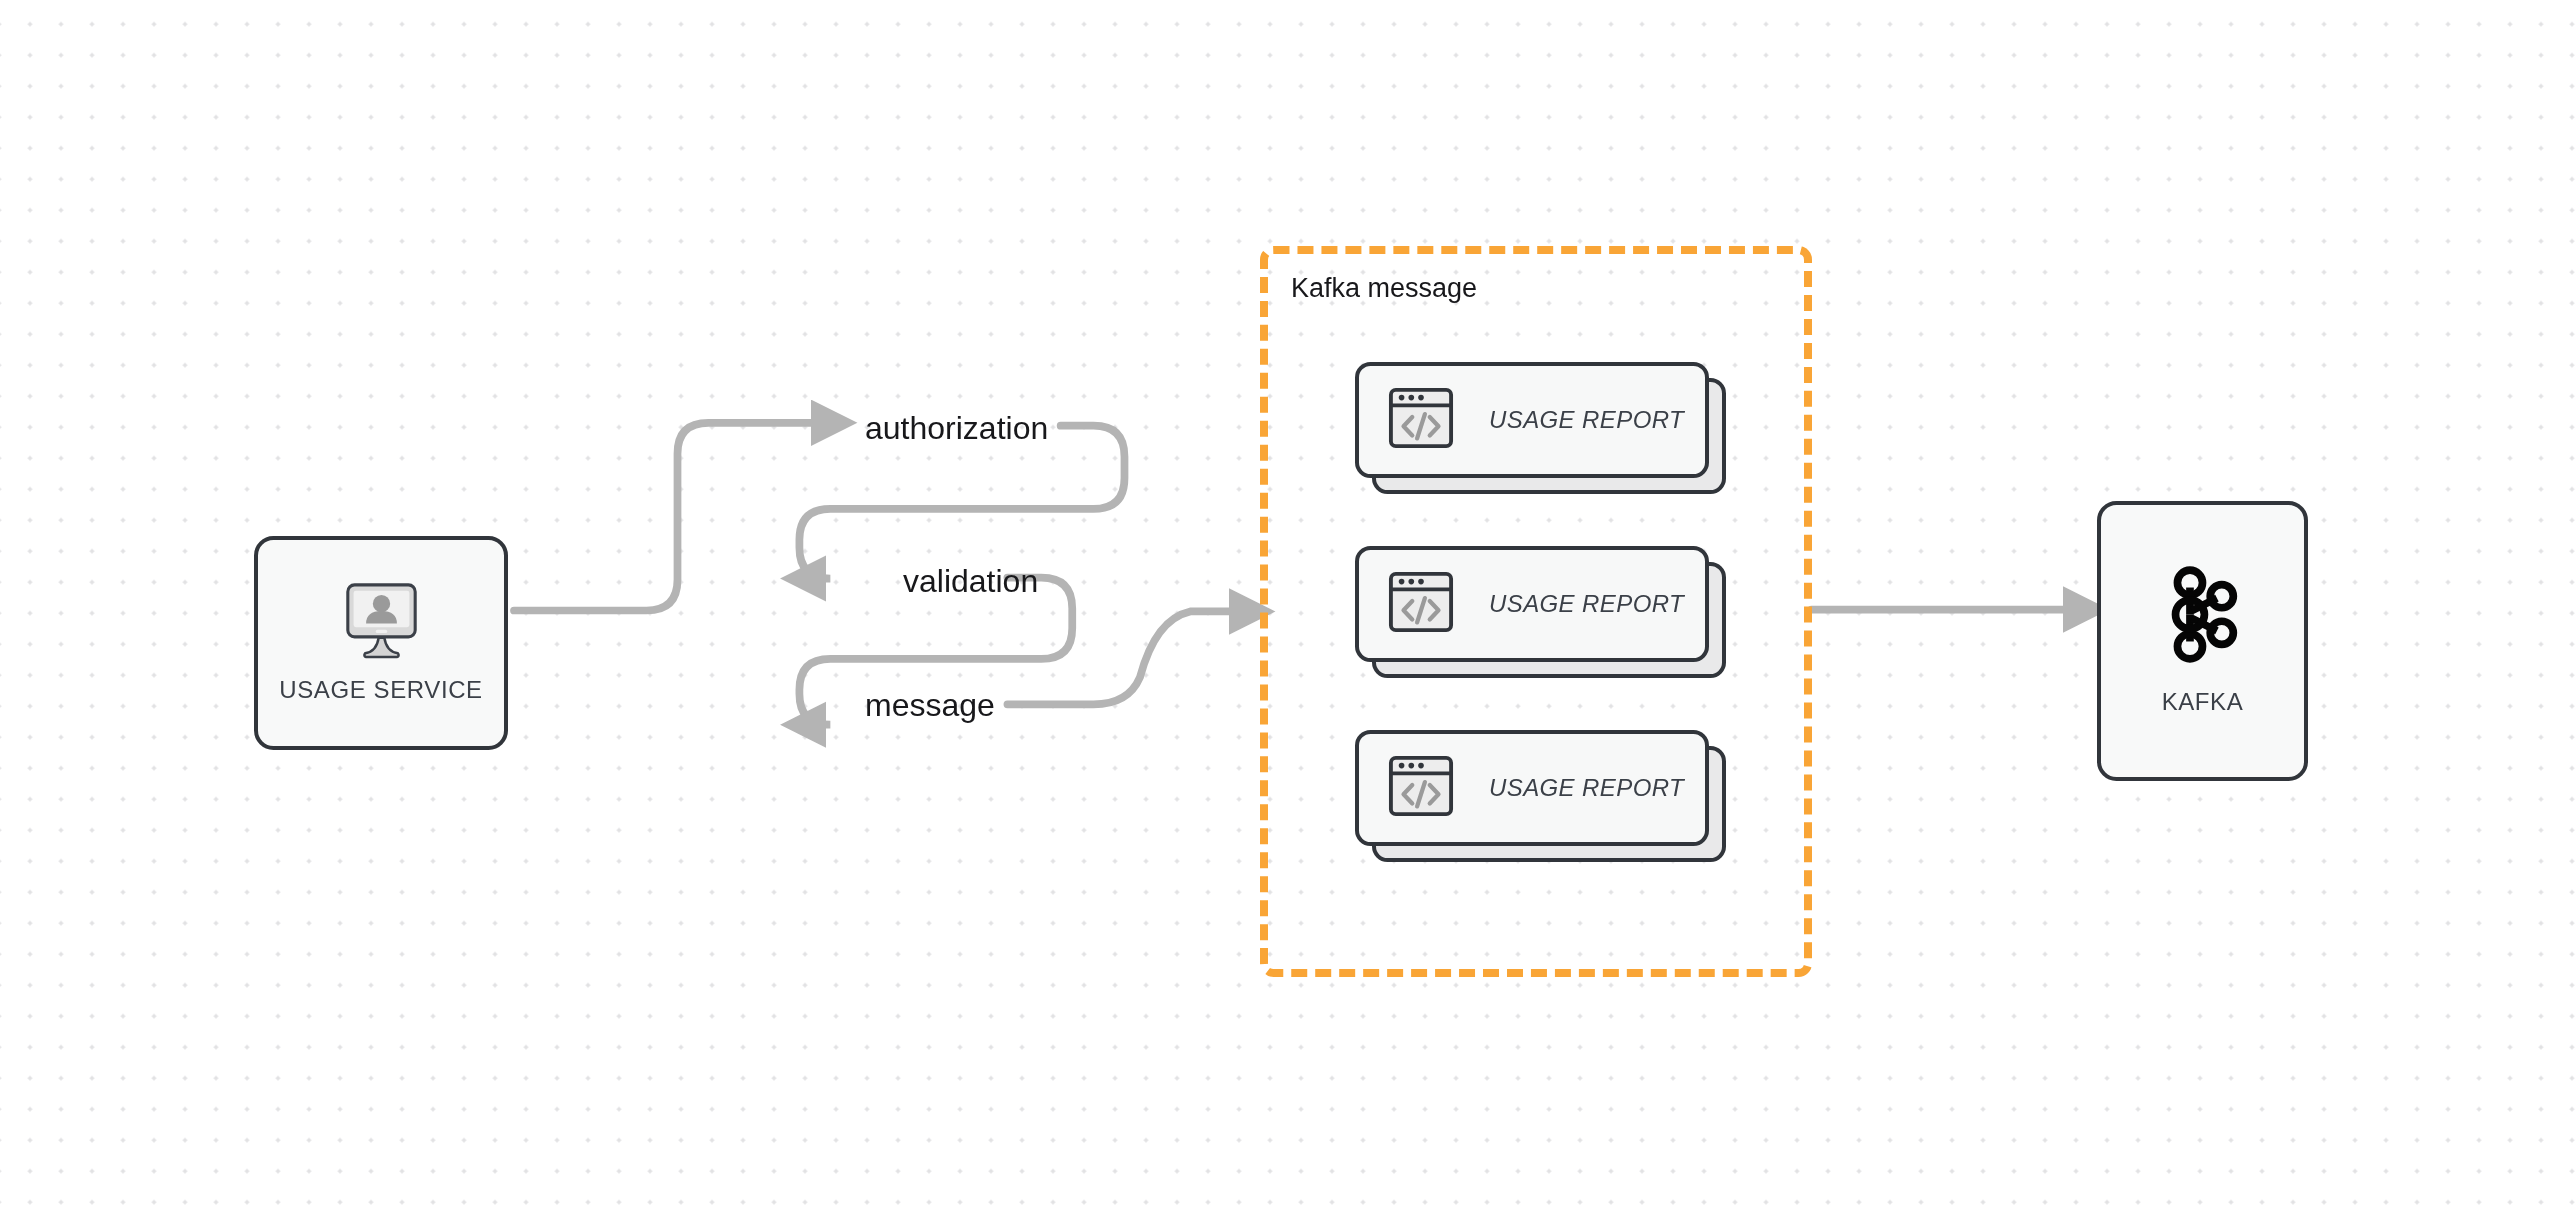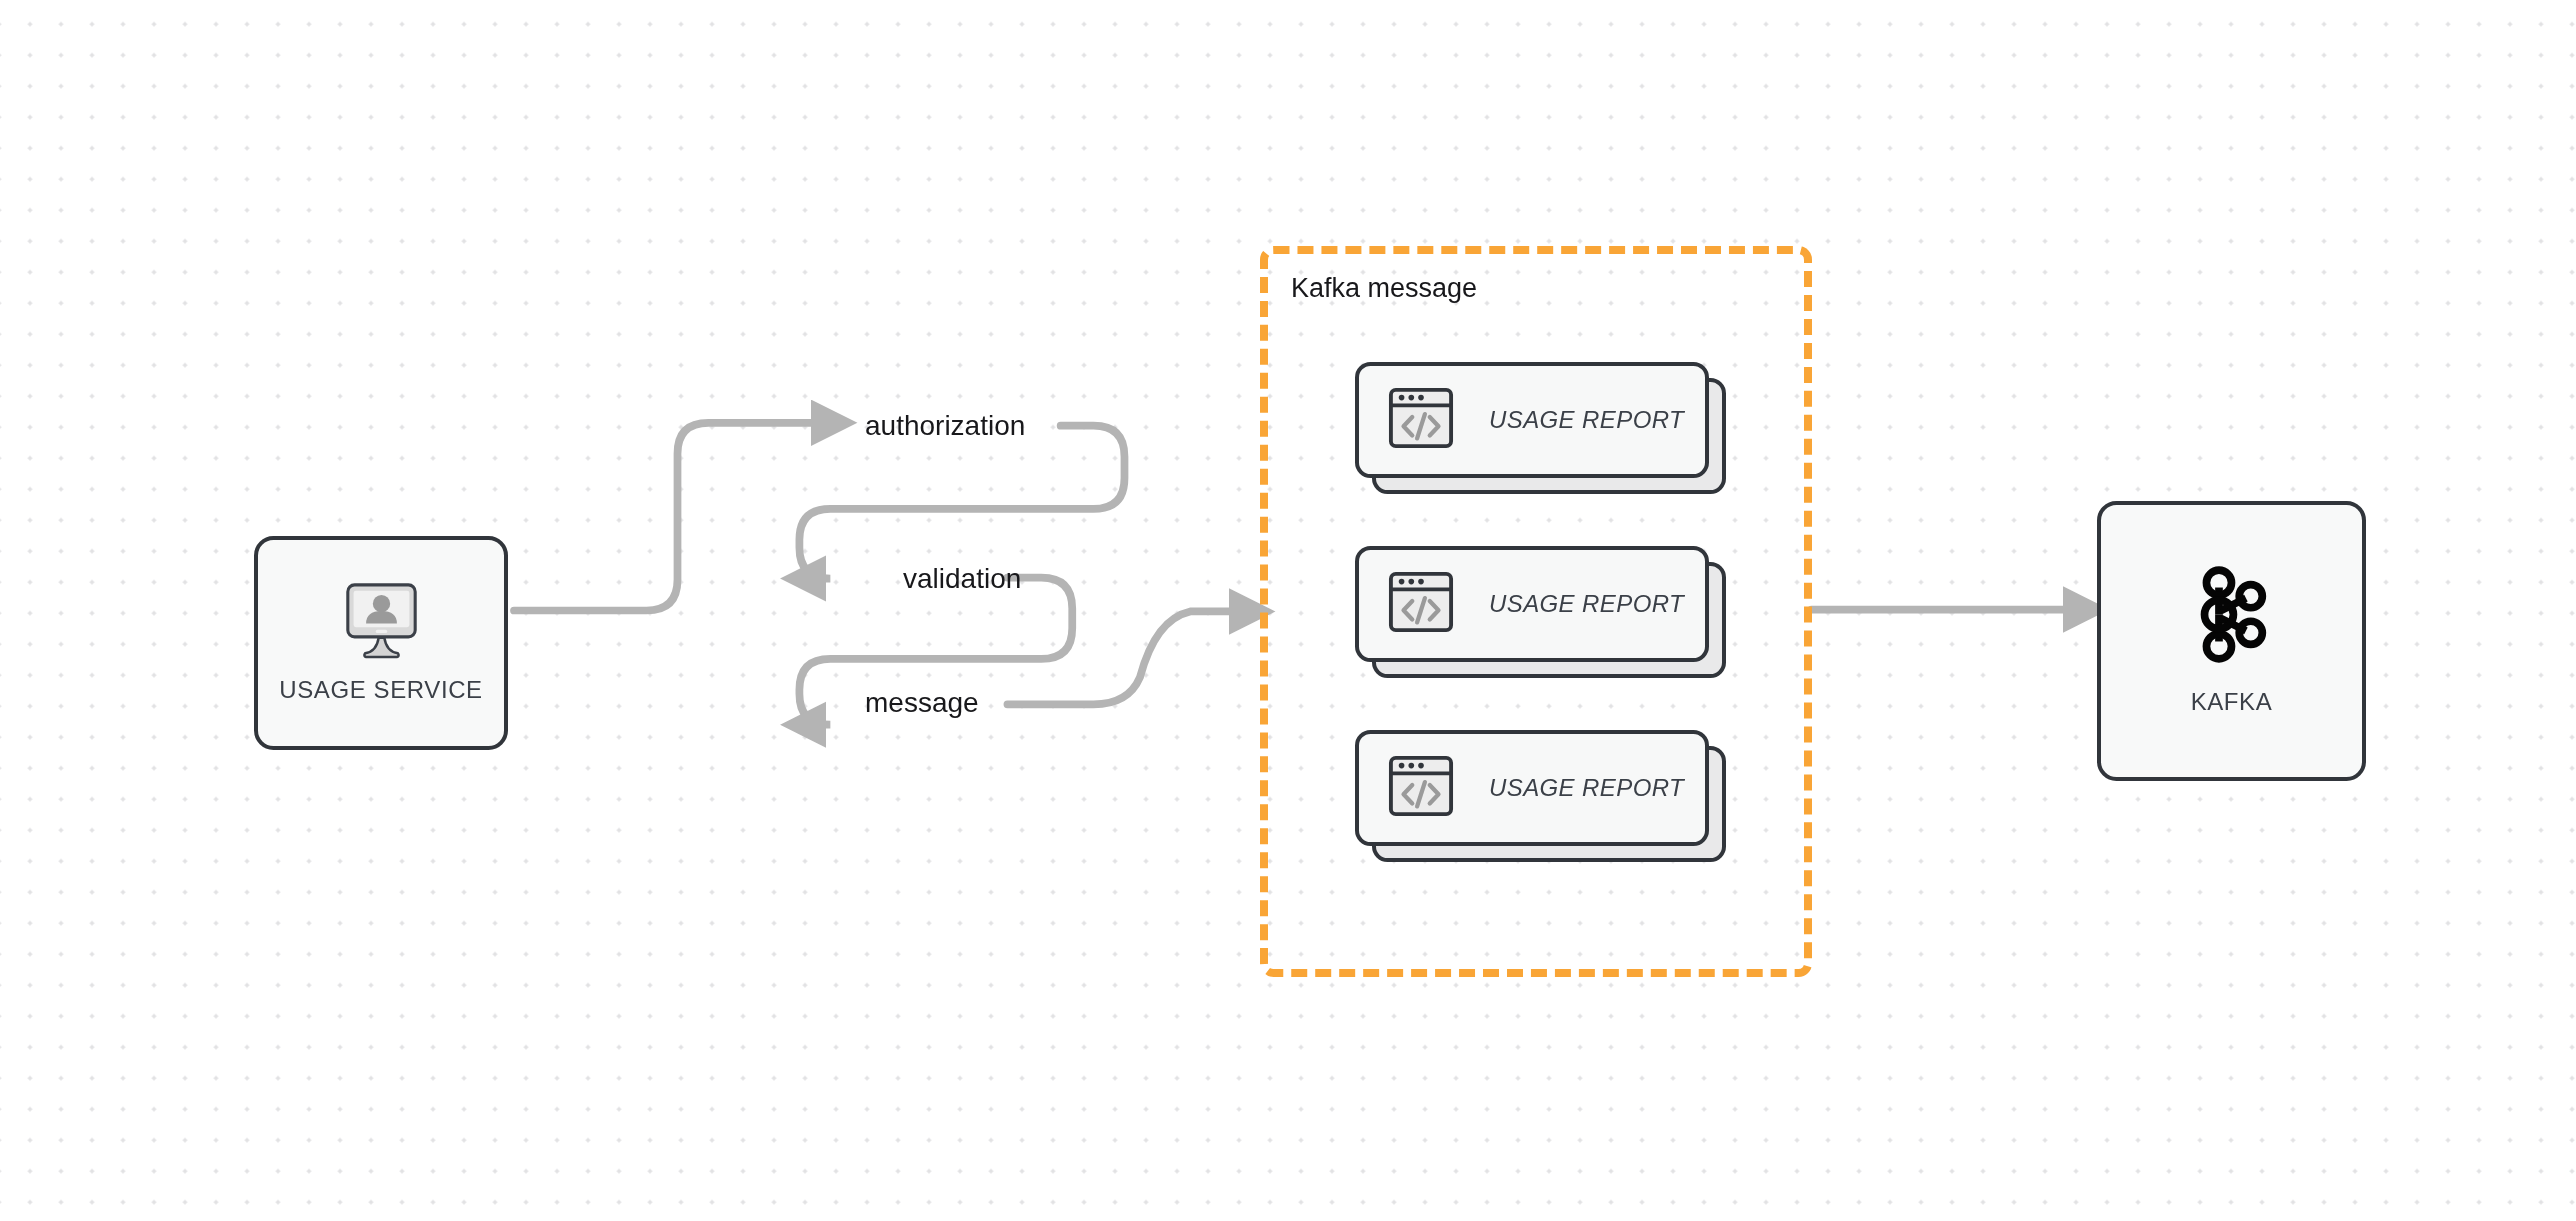--- a/index.html
+++ b/index.html
@@ -53,30 +53,30 @@
     width: 254px;
     height: 214px;
     border-radius: 19.4px;
   }
   .monitor-icon { margin-bottom: 13.5px; }
 
   
   #kafka-node {
     left: 2097px;
     top: 469px;
-    width: 269px;
+    width: 211px;
     height: 280px;
     border-radius: 19.4px;
   }
   .kafka-icon { margin-bottom: 21px; }
 
   
   .flow-label {
     position: absolute;
-    font-size: 28px;
+    font-size: 32px;
     color: #18181b;
     white-space: nowrap;
     line-height: 1;
   }
   #flow-label-0 { left: 865px; top: 412px; }
   #flow-label-1 { left: 903px; top: 565px; }
   #flow-label-2 { left: 865px; top: 689px; }
 
   
   #kafka-message-group {

